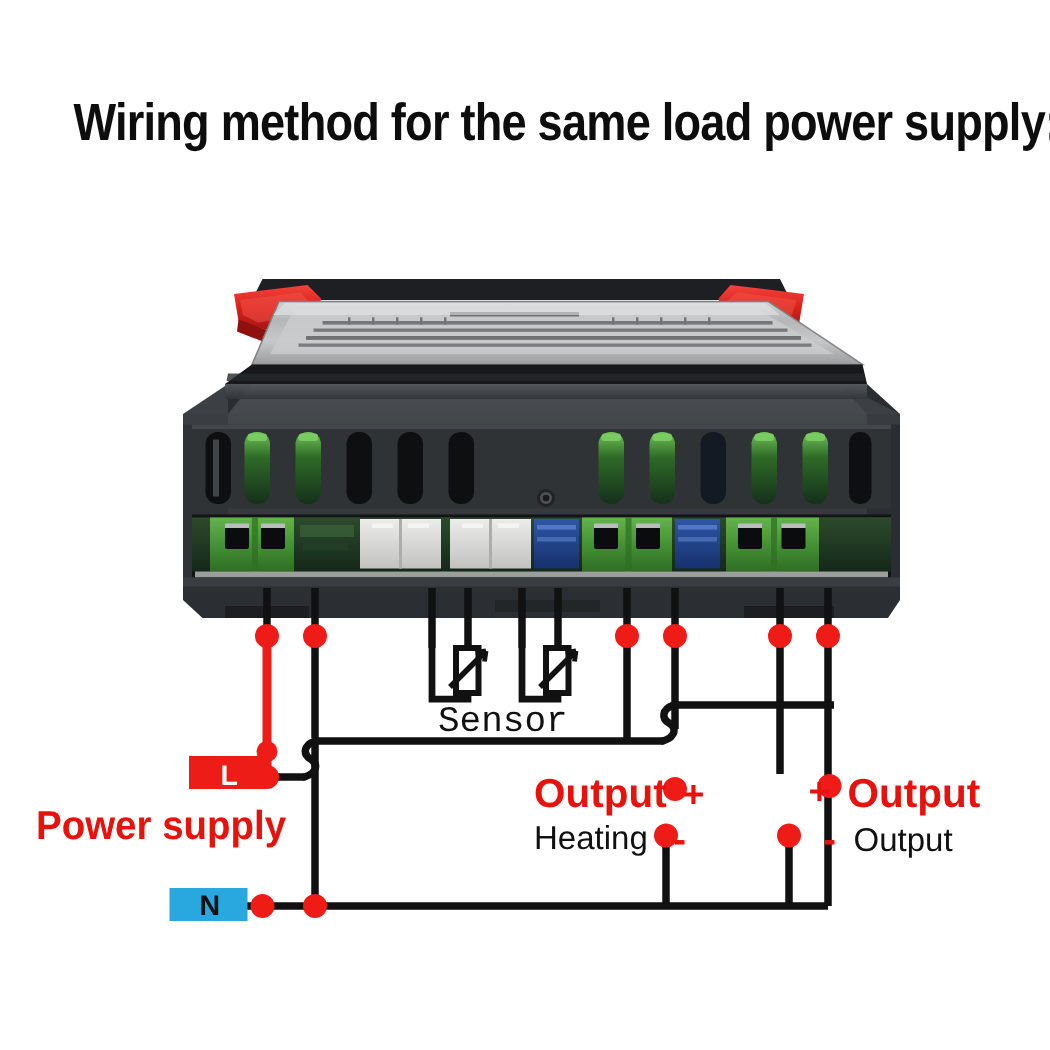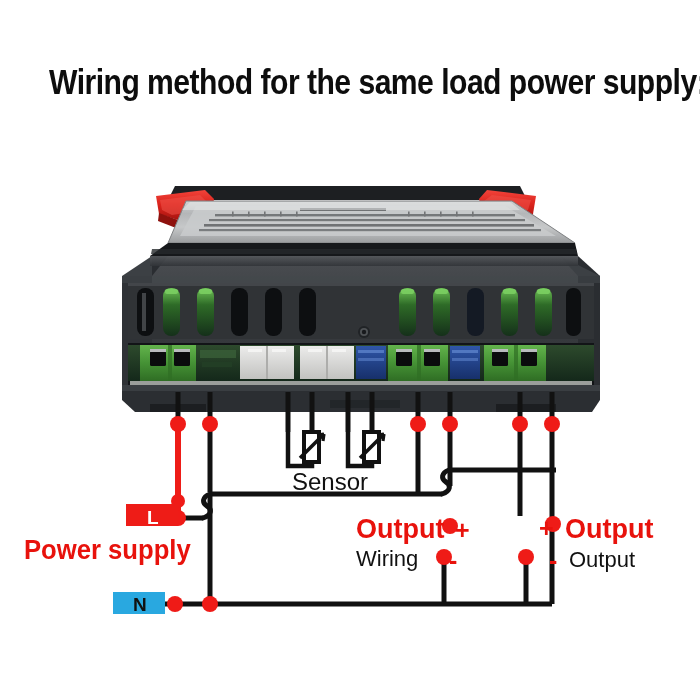--- a/index.html
+++ b/index.html
@@ -27,21 +27,21 @@
   }
 
   
   svg#art{position:absolute;left:0;top:0;width:700px;height:700px;display:block;}
 
   
   .lbl{position:absolute;white-space:nowrap;line-height:1;}
   #sensor-label{
     left:292px;top:470px;
     font-size:24px;color:#111;
-    font-family:Liberation Sans, sans-serif;
+    font-family:Liberation Mono, monospace;
   }
   #powersupply-label{
     left:24px;top:537px;
     font-size:27px;font-weight:bold;color:#e8120c;
     transform:scaleX(0.95);transform-origin:0 50%;
   }
   #out-heat-word{
     left:356px;top:516px;
     font-size:27px;font-weight:bold;color:#e8120c;
   }
@@ -365,21 +365,21 @@
       <rect x="126" y="504" width="52" height="22" fill="#ee1c17"></rect>
       <rect x="113" y="592" width="52" height="22" fill="#29a8e0"></rect>
     </g>
   </svg>
 
   <div class="lbl" id="sensor-label">Sensor</div>
 
   <div class="lbl" id="powersupply-label">Power supply</div>
 
   <div class="lbl" id="out-heat-word">Output</div>
-  <div class="lbl" id="heating-word">Wiring</div>
+  <div class="lbl" id="heating-word">Heating</div>
 
   <div class="lbl" id="out-cool-word">Output</div>
   <div class="lbl" id="cooling-word">Output</div>
 
   <div class="lbl plusminus" id="heat-plus">+</div>
   <div class="lbl plusminus" id="heat-minus">-</div>
   <div class="lbl plusminus" id="cool-plus">+</div>
   <div class="lbl plusminus" id="cool-minus">-</div>
 
   <div class="termbox-text" id="L-text">L</div>

